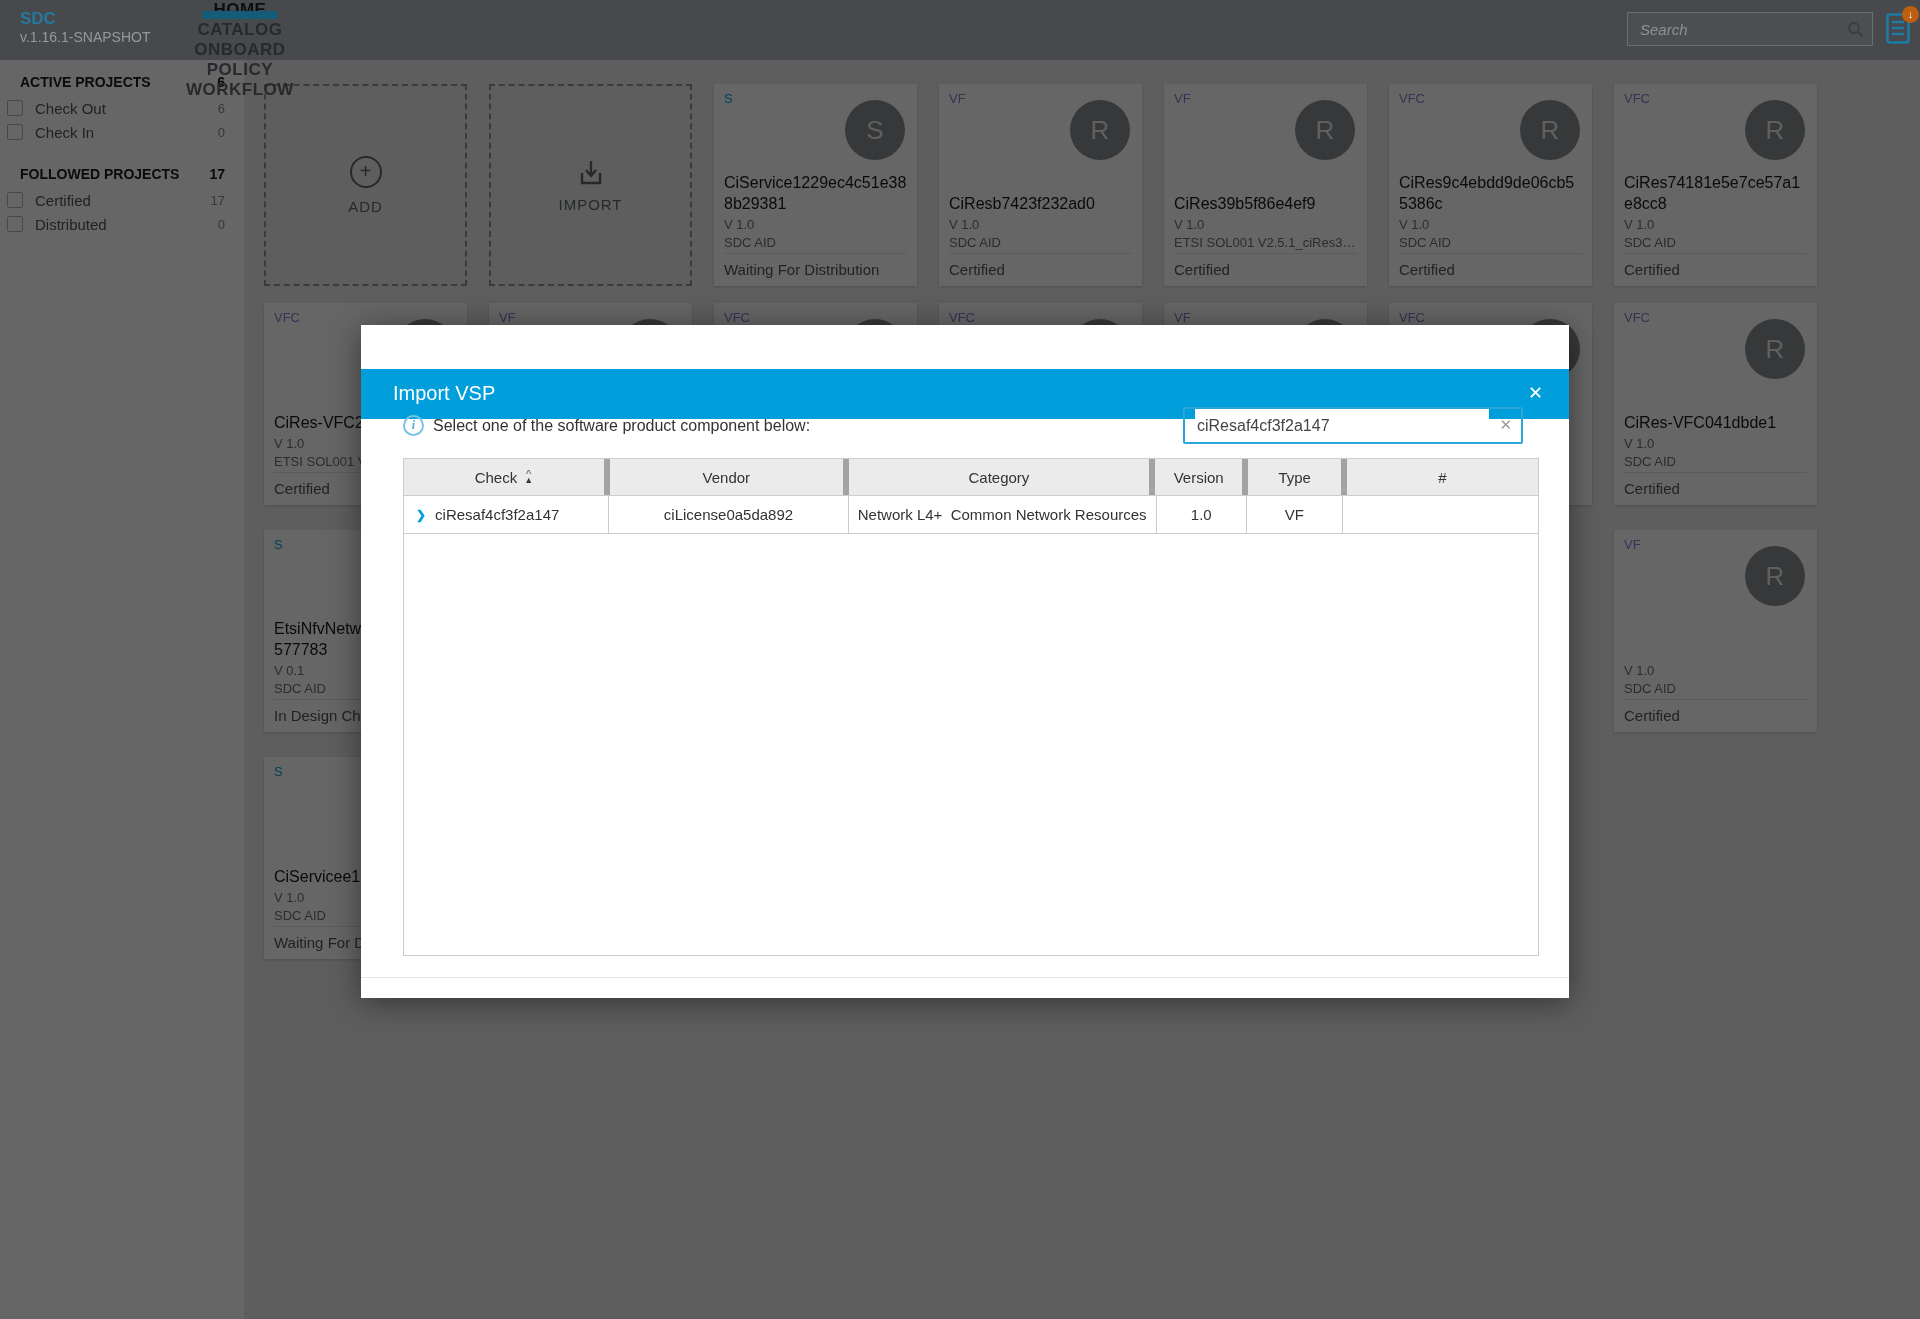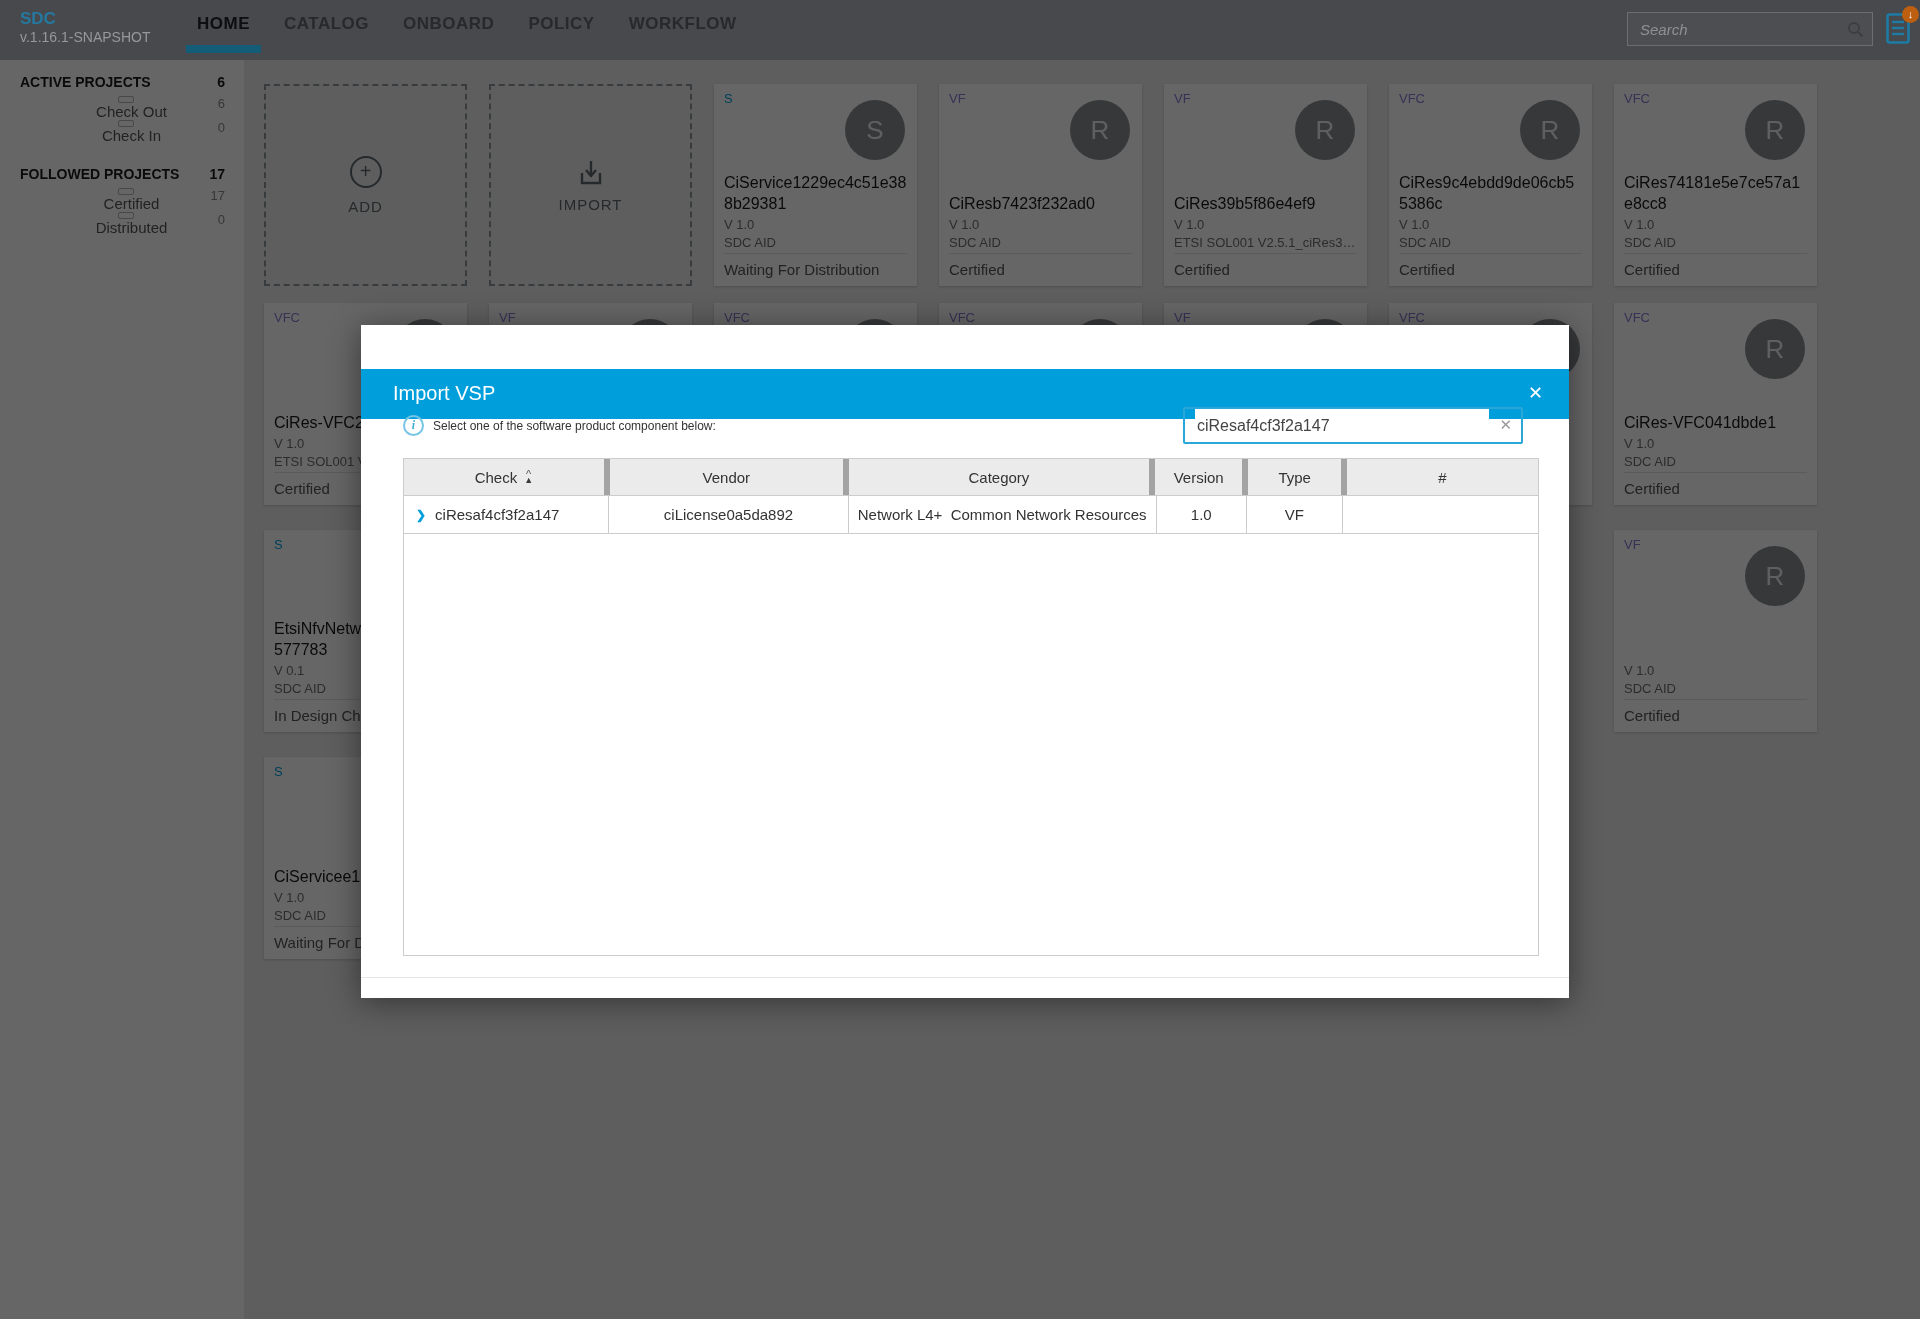--- a/index.html
+++ b/index.html
@@ -4,40 +4,40 @@
 <style>
   html,body{margin:0;padding:0;}
   body{width:1920px;height:1319px;position:relative;overflow:hidden;
        font-family:"Liberation Sans",sans-serif;background:#ececec;}
 
   
   .hdr{position:absolute;left:0;top:0;width:1920px;height:60px;background:#47494c;z-index:30;}
   .logo{position:absolute;left:20px;top:9px;line-height:1.15;}
   .logo .sdc{font-size:17px;font-weight:700;color:#2578a0;}
   .logo .ver{font-size:14px;color:#96989b;}
-  .nav{position:absolute;left:180px;top:0;height:48px;display:flex;align-items:center;}
+  .nav{position:absolute;left:169px;top:0;height:48px;display:flex;align-items:center;flex-direction:column;}
   .nav-item{position:relative;height:60px;display:flex;align-items:center;padding:0 17px;
             font-size:17px;font-weight:700;letter-spacing:.5px;color:#27292c;cursor:pointer;}
   .nav-item.active{color:#0d0e0f;}
   .nav-item.active::after{content:"";position:absolute;left:6px;right:6px;bottom:1px;height:8px;background:#135d79;}
   .hsearch{position:absolute;right:47px;top:12px;width:246px;height:34px;border:1px solid #6b6e71;
            background:rgba(255,255,255,.03);box-sizing:border-box;}
   .hsearch input{width:200px;height:30px;margin-left:10px;background:transparent;border:none;outline:none;
            font-style:italic;font-size:15px;color:#c9ccce;font-family:"Liberation Sans",sans-serif;}
   .hsearch input::placeholder{color:#8e9194;}
   .hsearch svg{position:absolute;right:8px;top:8px;}
   .docicon{position:absolute;right:8px;top:13px;width:26px;height:34px;cursor:pointer;}
   .badge{position:absolute;right:-7px;top:-7px;width:17px;height:17px;border-radius:50%;background:#bc5f10;
          color:#fff;font-size:11px;line-height:17px;text-align:center;font-weight:700;}
 
   
   .sidebar{position:absolute;left:0;top:60px;width:244px;bottom:0;background:#fff;border-right:1px solid #dcdcdc;z-index:1;}
   .sec-title{position:relative;margin:14px 0 4px 20px;font-size:14px;font-weight:700;color:#1a1a1a;height:18px;}
   .sec-title .count{position:absolute;right:19px;top:0;font-weight:700;color:#1a1a1a;}
-  .side-row{position:relative;height:24px;margin-left:7px;display:flex;align-items:center;cursor:pointer;flex-direction:column;}
+  .side-row{position:relative;height:24px;margin-left:7px;display:flex;align-items:center;cursor:pointer;}
   .cbx{width:14px;height:14px;border:1px solid #b3b3b3;background:#fff;border-radius:2px;}
   .side-row .lbl{margin-left:12px;font-size:15px;color:#555;}
   .side-row .count{position:absolute;right:19px;font-size:13px;color:#8a8a8a;}
 
   
   .main{position:absolute;left:244px;top:60px;right:0;bottom:0;background:#ececec;z-index:1;}
   .card{position:absolute;width:203px;height:202px;background:#fff;box-shadow:0 1px 3px rgba(0,0,0,.18);cursor:pointer;}
   .kind{position:absolute;left:10px;top:7px;font-size:13px;}
   .kind.s{color:#009fdb}.kind.r{color:#887cd4}
   .avatar{position:absolute;right:12px;top:16px;width:60px;height:60px;border-radius:50%;background:#878d91;
@@ -55,21 +55,21 @@
   
   .overlay{position:absolute;left:0;top:60px;right:0;bottom:0;background:rgba(0,0,0,.6);z-index:20;}
   .modal{position:absolute;left:361px;top:325px;width:1208px;height:673px;background:#fff;z-index:40;
          box-shadow:0 4px 30px rgba(0,0,0,.45);}
   .mhead{position:absolute;left:0;top:0;right:0;height:50px;background:#009fdb;margin-top:44px;}
   .mtitle{position:absolute;left:32px;top:13px;font-size:20px;color:#fff;}
   .mclose{position:absolute;right:26px;top:13px;font-size:18px;color:#fff;cursor:pointer;}
   .minfo{position:absolute;left:42px;top:82px;height:37px;display:flex;align-items:center;gap:9px;}
   .inf{width:17px;height:17px;border:2px solid #77c5e5;border-radius:50%;color:#45aed8;text-align:center;
        font:italic 700 12px/16px "Liberation Serif",serif;}
-  .minfo .txt{font-size:12px;color:#333;}
+  .minfo .txt{font-size:16px;color:#333;}
   .msearch{position:absolute;left:822px;top:82px;width:340px;height:37px;border:2px solid #2aa7d8;border-radius:2px;box-sizing:border-box;}
   .msearch input{width:290px;height:31px;margin-left:10px;border:none;outline:none;font-size:16px;color:#444;
        font-family:"Liberation Sans",sans-serif;}
   .mclear{position:absolute;right:9px;top:7px;font-size:15px;color:#9a9a9a;cursor:pointer;}
   .mtable{position:absolute;left:42px;top:133px;width:1136px;height:498px;border:1px solid #ccc;box-sizing:border-box;background:#fff;}
   .mthead{height:36px;background:#ebebeb;border-bottom:1px solid #ccc;display:flex;}
   .mth{display:flex;align-items:center;justify-content:center;font-size:15px;color:#333;border-left:6px solid #a3a3a3;cursor:pointer;}
   .mth:first-child{border-left:none;}
   .c1{width:18.1%}.c2{width:21.1%}.c3{width:27.2%}.c4{width:7.9%}.c5{width:8.4%}.c6{width:17.3%}
   .sort{display:inline-flex;flex-direction:column;align-items:center;margin-left:7px;line-height:1;}

